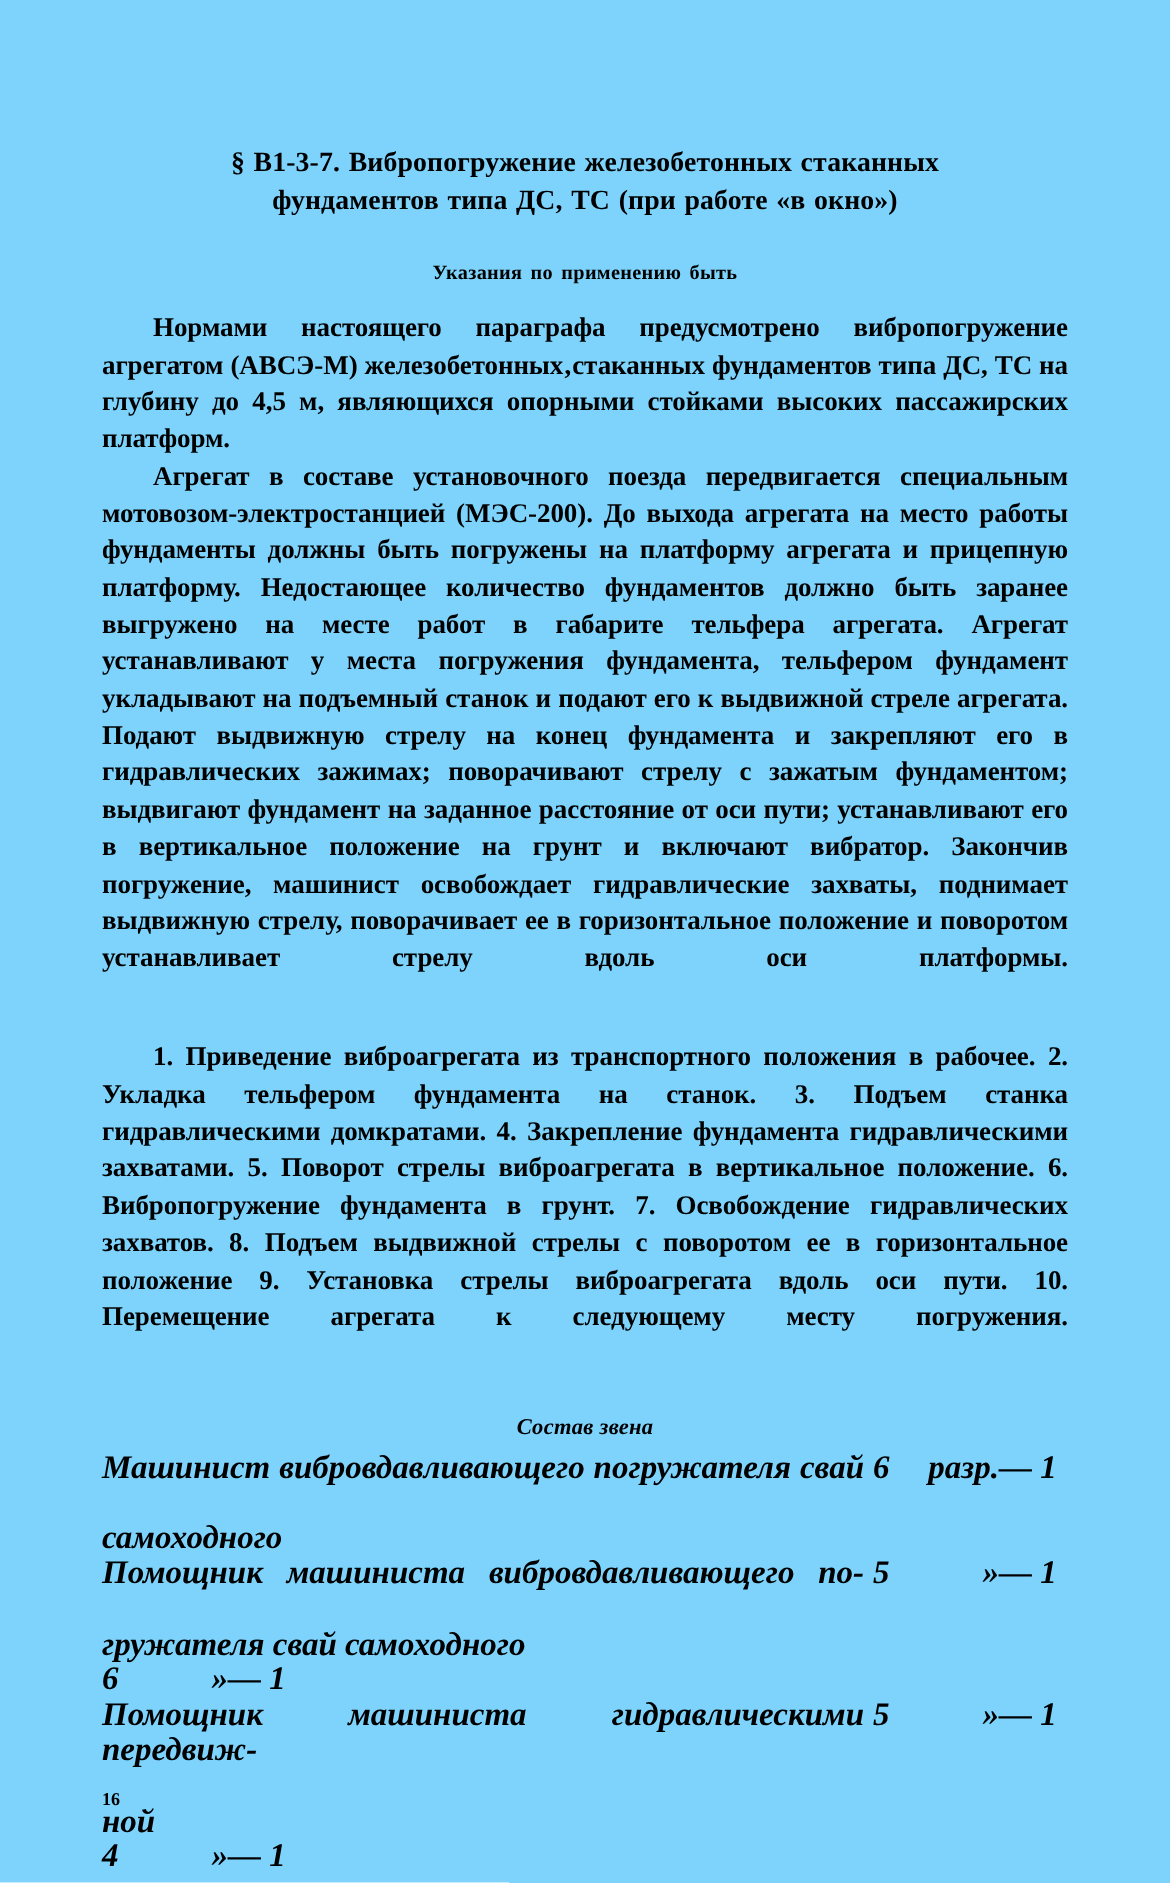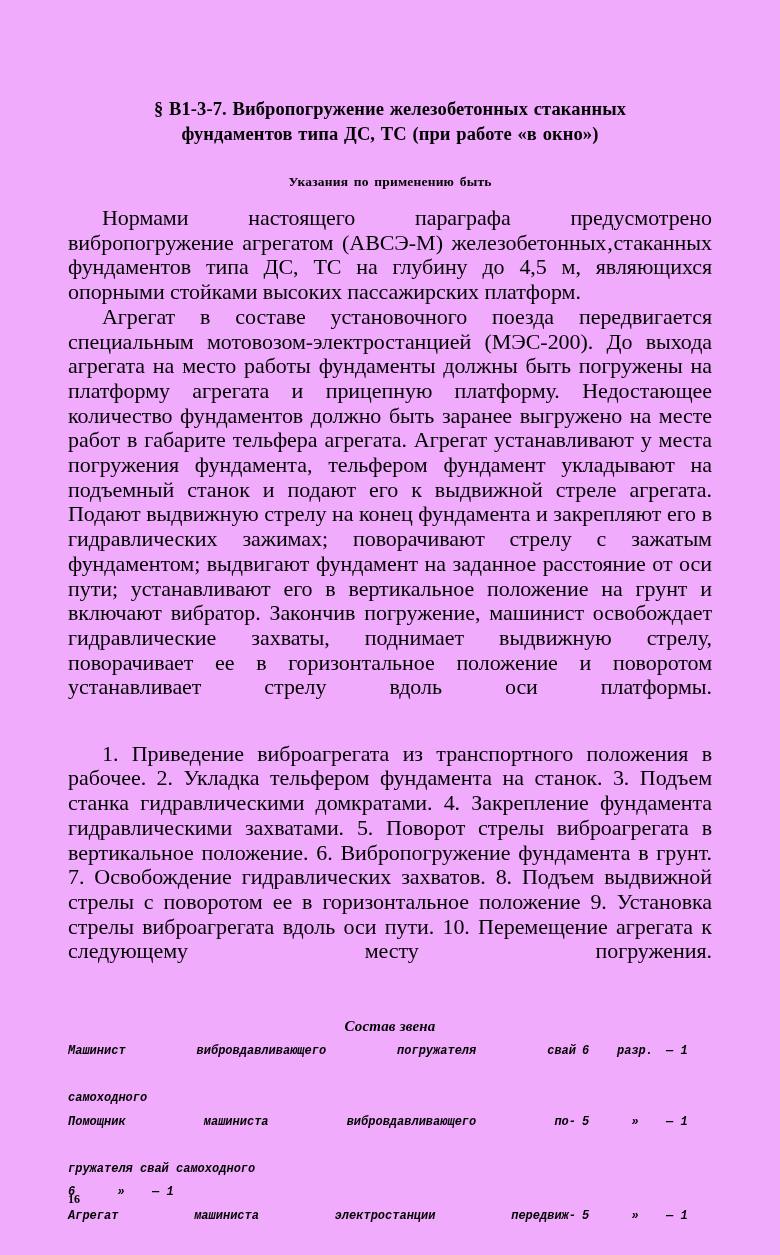--- a/index.html
+++ b/index.html
@@ -8,21 +8,21 @@
     background: #ffffff;
   }
   body {
     font-family: "Liberation Serif", "DejaVu Serif", serif;
     color: #000000;
   }
   .page {
     position: relative;
     width: 780px;
     height: 1255px;
-    background: #f0abfc;
+    background: #7dd3fc;
     overflow: hidden;
     box-sizing: border-box;
   }
   .content {
     position: absolute;
     left: 68px;
     top: 0;
     width: 644px;
   }
 
@@ -48,22 +48,22 @@
     text-align: center;
     letter-spacing: 0.2px;
     word-spacing: 2px;
   }
   .subhead-usage { margin-top: 27px; }
   .subhead-work  { margin-top: 31px; }
 
   
   .body-block {
     margin-top: 16px;
-    font-weight: normal;
-    font-size: 22px;
+    font-weight: bold;
+    font-size: 18px;
     line-height: 24.7px;
     text-align: justify;
     text-justify: inter-word;
     letter-spacing: -0.05px;
   }
   .body-block p {
     margin: 0;
     text-indent: 34px;
     text-align: justify;
   }
@@ -83,23 +83,22 @@
     font-style: italic;
     font-weight: bold;
     font-size: 15px;
     text-align: center;
     letter-spacing: 0.2px;
   }
   .crew-list {
     margin-top: 5px;
     font-style: italic;
     font-weight: bold;
-    font-size: 12px;
+    font-size: 22px;
     line-height: 23.6px;
-    font-family: Liberation Mono, monospace;
   }
   .crew-row {
     display: flex;
     align-items: baseline;
     width: 100%;
   }
   .crew-name {
     flex: 1 1 auto;
     text-align: justify;
     text-justify: inter-word;
@@ -113,21 +112,21 @@
   .crew-name.nojust::after { display: none; }
   .crew-cont {
     text-align: left;
   }
   .crew-rank {
     flex: 0 0 22px;
     text-align: left;
   }
   .crew-unit {
     flex: 0 0 62px;
-    text-align: center;
+    text-align: right;
   }
   .crew-count {
     flex: 0 0 46px;
     text-align: left;
     white-space: nowrap;
   }
 
   
   .page-number {
     position: absolute;
@@ -180,21 +179,21 @@
       </div>
       <div class="crew-cont">гружателя свай самоходного</div>
 
       <div class="crew-row">
         <span class="crew-rank">6</span>
         <span class="crew-unit">»</span>
         <span class="crew-count">— 1</span>
       </div>
 
       <div class="crew-row">
-        <span class="crew-name">Агрегат машиниста электростанции передвиж-</span>
+        <span class="crew-name">Помощник машиниста гидравлическими передвиж-</span>
         <span class="crew-rank">5</span>
         <span class="crew-unit">»</span>
         <span class="crew-count">— 1</span>
       </div>
       <div class="crew-cont">ной</div>
 
       <div class="crew-row">
         <span class="crew-rank">4</span>
         <span class="crew-unit">»</span>
         <span class="crew-count">— 1</span>

